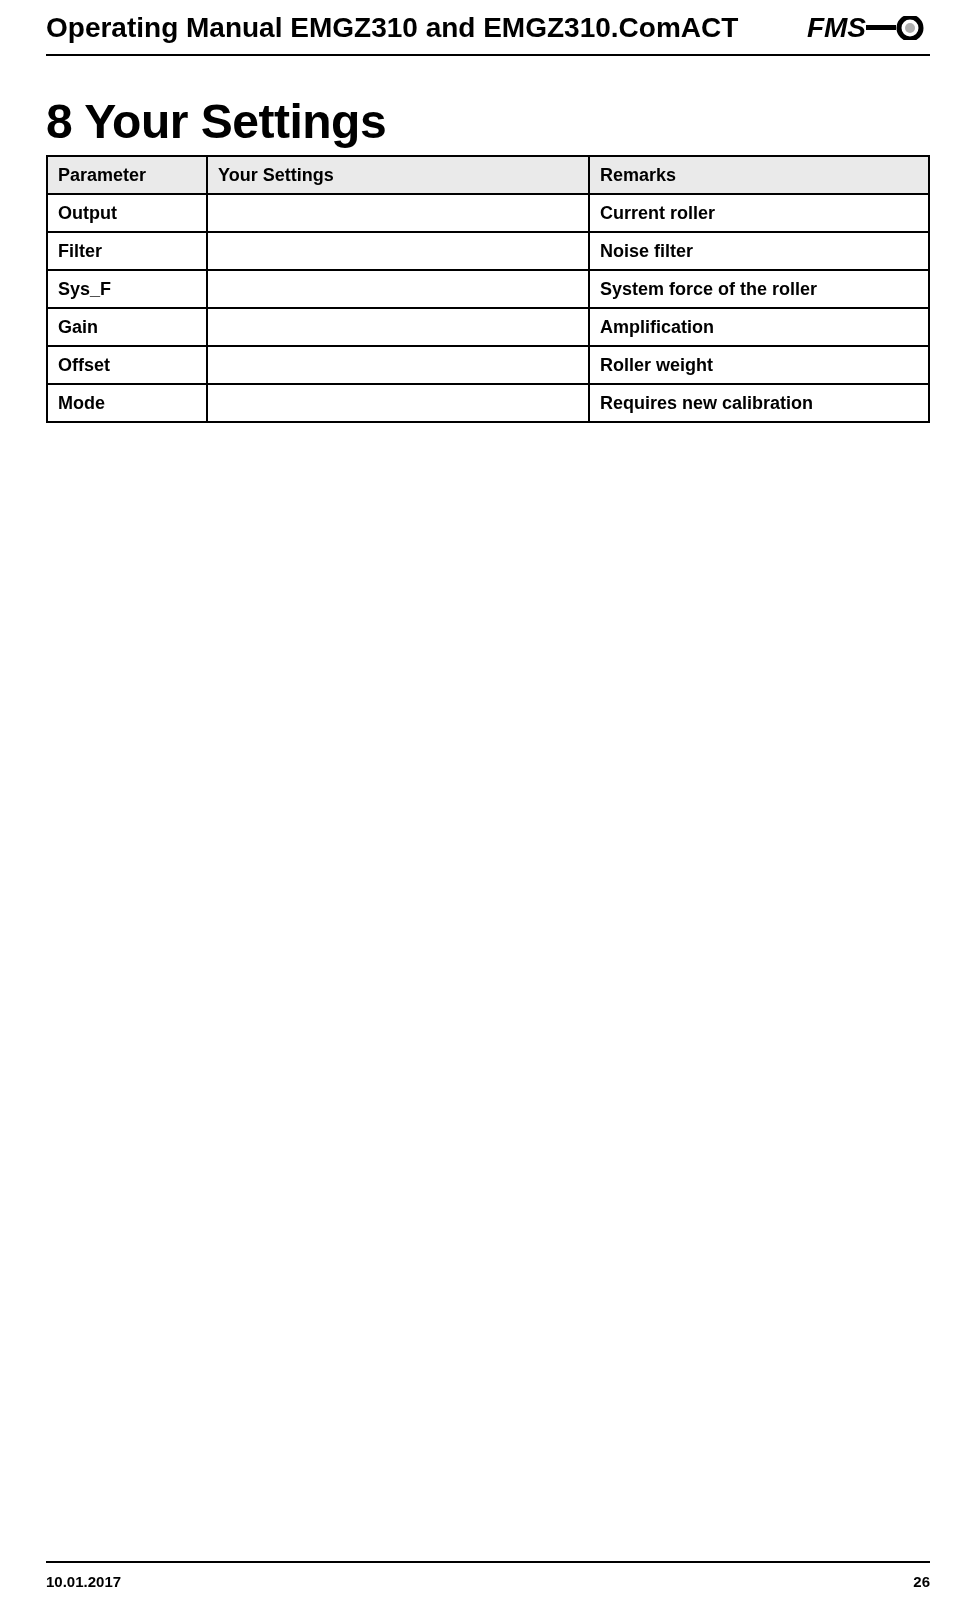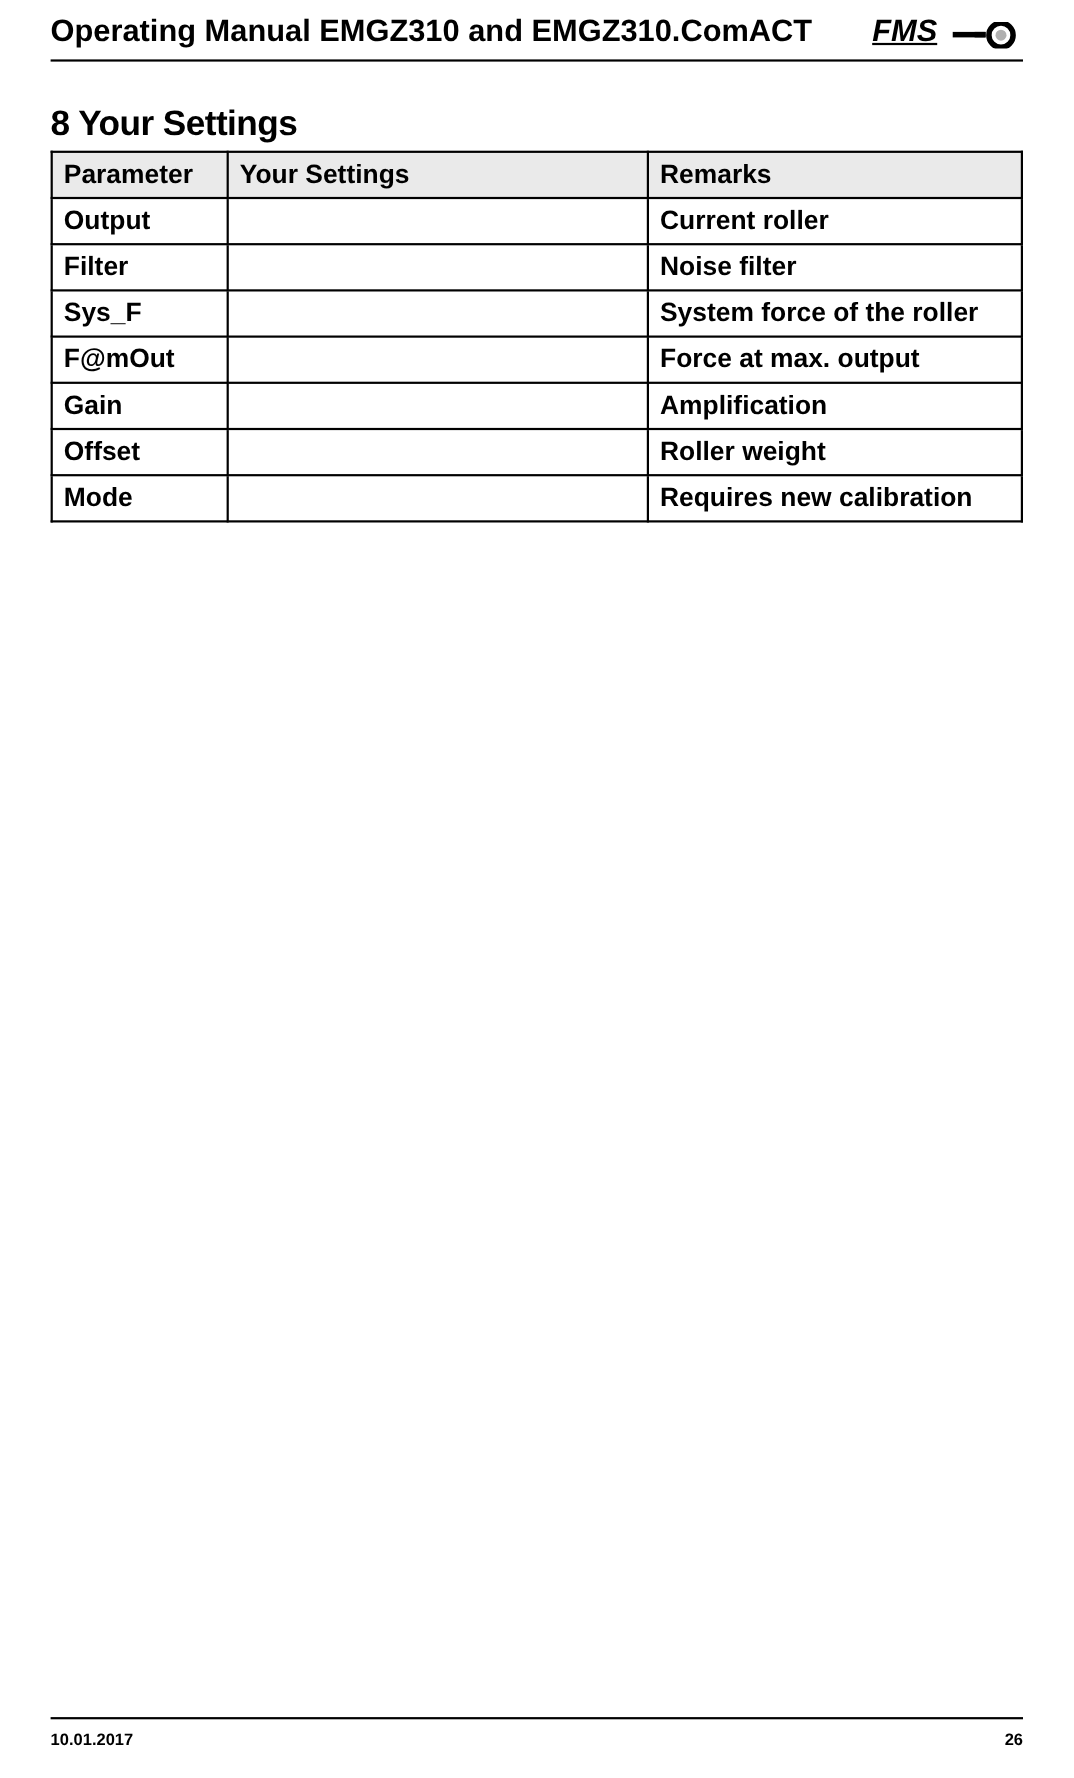--- a/index.html
+++ b/index.html
@@ -20,58 +20,57 @@
       justify-content: space-between;
       align-items: center;
       padding-bottom: 10px;
     }
     .header-title {
       font-size: 28px;
       font-weight: bold;
     }
     .logo-wrap {
       display: flex;
-      align-items: flex-end;
-      gap: 16px;
-      text-decoration: underline;
+      align-items: center;
+      gap: 2px;
     }
     .logo-text {
       font-size: 28px;
       font-weight: bold;
       font-style: italic;
       letter-spacing: 0px;
       margin-right: -2px;
     }
     .logo-svg {
       width: 64px;
       height: 24px;
     }
     .hr-top {
       border: none;
       border-top: 2px solid #000;
       margin-bottom: 38px;
     }
     .section-title {
-      font-size: 32px;
+      font-size: 48px;
       font-weight: 900;
       letter-spacing: -0.5px;
       margin-bottom: 6px;
       font-family: Arial, sans-serif;
     }
     table.settings {
       width: 100%;
       border-collapse: collapse;
     }
     table.settings th,
     table.settings td {
       border: 2px solid #000;
       padding: 6px 10px;
       text-align: left;
       vertical-align: middle;
-      font-size: 24px;
+      font-size: 18px;
       font-weight: bold;
       height: 38px;
     }
     table.settings th {
       background: #eaeaea;
     }
     .col-param { width: 160px; }
     .col-settings { width: auto; }
     .col-remarks { width: 340px; }
     .footer {
@@ -135,25 +134,20 @@
       <td>Filter</td>
       <td></td>
       <td>Noise filter</td>
     </tr>
     <tr>
       <td>Sys_F</td>
       <td></td>
       <td>System force of the roller</td>
     </tr>
     <tr>
-      <td>F@mOut</td>
-      <td></td>
-      <td>Force at max. output</td>
-    </tr>
-    <tr>
       <td>Gain</td>
       <td></td>
       <td>Amplification</td>
     </tr>
     <tr>
       <td>Offset</td>
       <td></td>
       <td>Roller weight</td>
     </tr>
     <tr>

